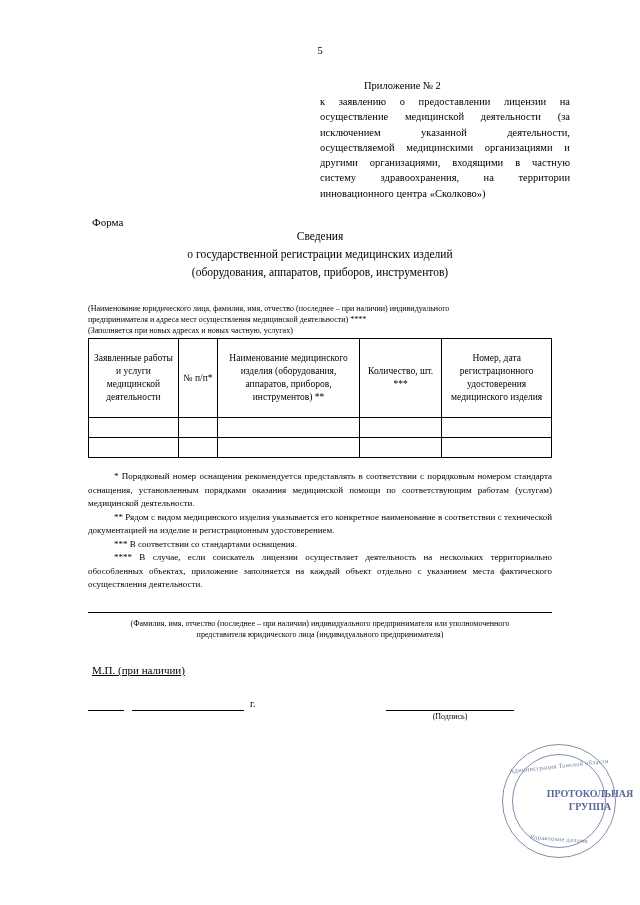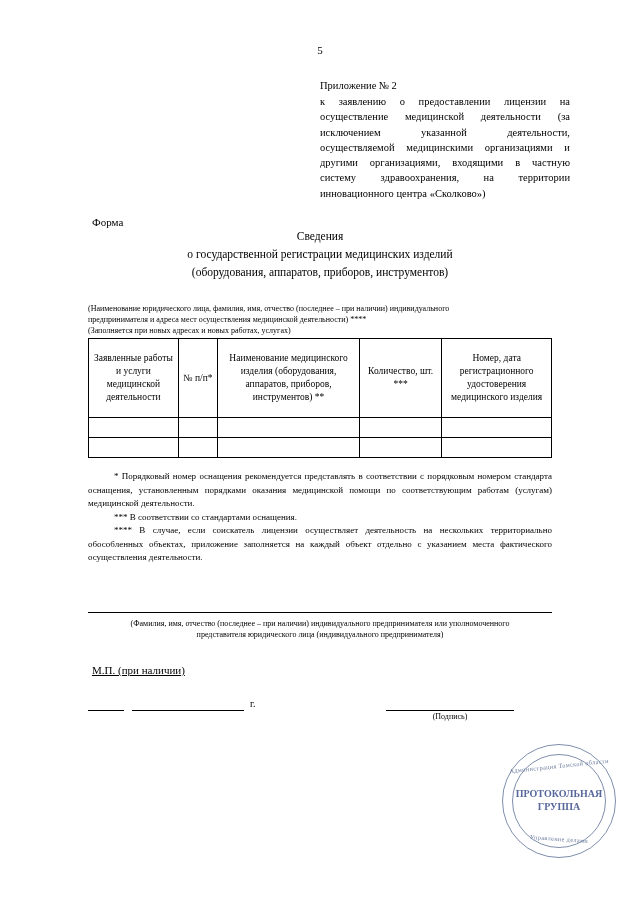--- a/index.html
+++ b/index.html
@@ -34,20 +34,21 @@
     position: absolute;
     top: 78px;
     left: 320px;
     width: 250px;
     font-size: 10.5px;
     line-height: 1.45;
   }
   .appendix-block .first-line {
     text-align: left;
     margin-bottom: 1px;
+    margin-left: 44px;
   }
   .appendix-block .body-text {
     text-align: justify;
     text-align-last: left;
   }
   .forma-label {
     position: absolute;
     top: 216px;
     left: 92px;
     font-size: 11px;
@@ -186,20 +187,21 @@
     position: absolute;
     left: 14px;
     top: 46px;
     width: 90px;
     text-align: center;
     font-size: 10px;
     font-weight: bold;
     line-height: 1.25;
     color: #56679b;
     font-family: "Liberation Serif", serif;
+    padding-left: 31px;
   }
   .stamp .arc-top, .stamp .arc-bottom {
     position: absolute;
     width: 118px;
     text-align: center;
     font-size: 6.2px;
     color: #6a7a9e;
     letter-spacing: .4px;
   }
   .stamp .arc-top { top: 20px; left: 0; transform: rotate(-6deg); }
@@ -221,21 +223,21 @@
 
   <div class="title-block">
     <div>Сведения</div>
     <div>о государственной регистрации медицинских изделий</div>
     <div>(оборудования, аппаратов, приборов, инструментов)</div>
   </div>
 
   <div class="org-note">
     <div>(Наименование юридического лица, фамилия, имя, отчество (последнее – при наличии) индивидуального</div>
     <div>предпринимателя и адреса мест осуществления медицинской деятельности) ****</div>
-    <div>(Заполняется при новых адресах и новых работах, услугах)</div>
+    <div>(Заполняется при новых адресах и новых частную, услугах)</div>
   </div>
 
   <table class="main-table">
     <thead>
       <tr>
         <th class="col1">Заявленные работы и услуги медицинской деятельности</th>
         <th class="col2">№ п/п*</th>
         <th class="col3">Наименование медицинского изделия (оборудования, аппаратов, приборов, инструментов) **</th>
         <th class="col4">Количество, шт. ***</th>
         <th class="col5">Номер, дата регистрационного удостоверения медицинского изделия</th>
@@ -254,20 +256,21 @@
         <td class="col2"></td>
         <td class="col3"></td>
         <td class="col4"></td>
         <td class="col5"></td>
       </tr>
     </tbody>
   </table>
 
   <div class="footnotes">
     <p>* Порядковый номер оснащения рекомендуется представлять в соответствии с порядковым номером стандарта оснащения, установленным порядками оказания медицинской помощи по соответствующим работам (услугам) медицинской деятельности.</p>
+    <p>** Рядом с видом медицинского изделия указывается его конкретное наименование в соответствии с технической документацией на изделие и регистрационным удостоверением.</p>
     <p>*** В соответствии со стандартами оснащения.</p>
     <p>**** В случае, если соискатель лицензии осуществляет деятельность на нескольких территориально обособленных объектах, приложение заполняется на каждый объект отдельно с указанием места фактического осуществления деятельности.</p>
   </div>
 
   <div class="sig-line"></div>
   <div class="sig-note">
     <div>(Фамилия, имя, отчество (последнее – при наличии) индивидуального предпринимателя или уполномоченного</div>
     <div>представителя юридического лица (индивидуального предпринимателя)</div>
   </div>
 

